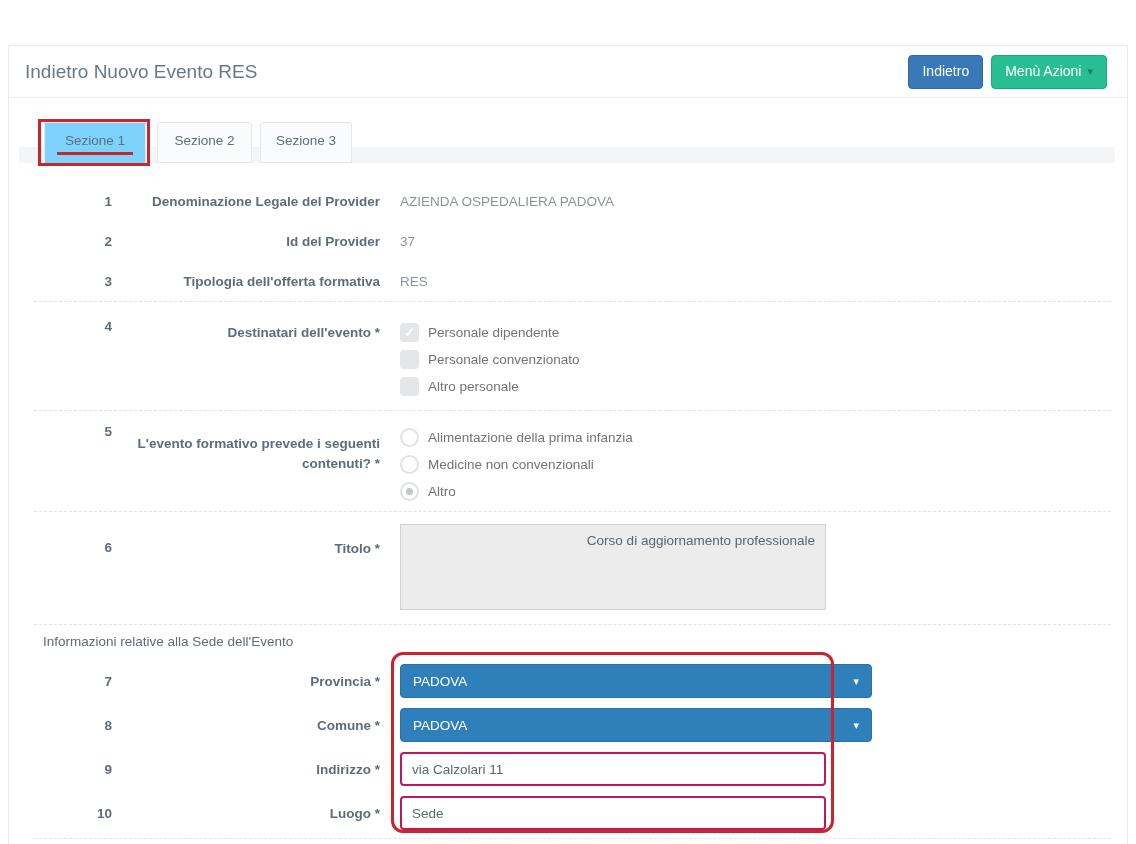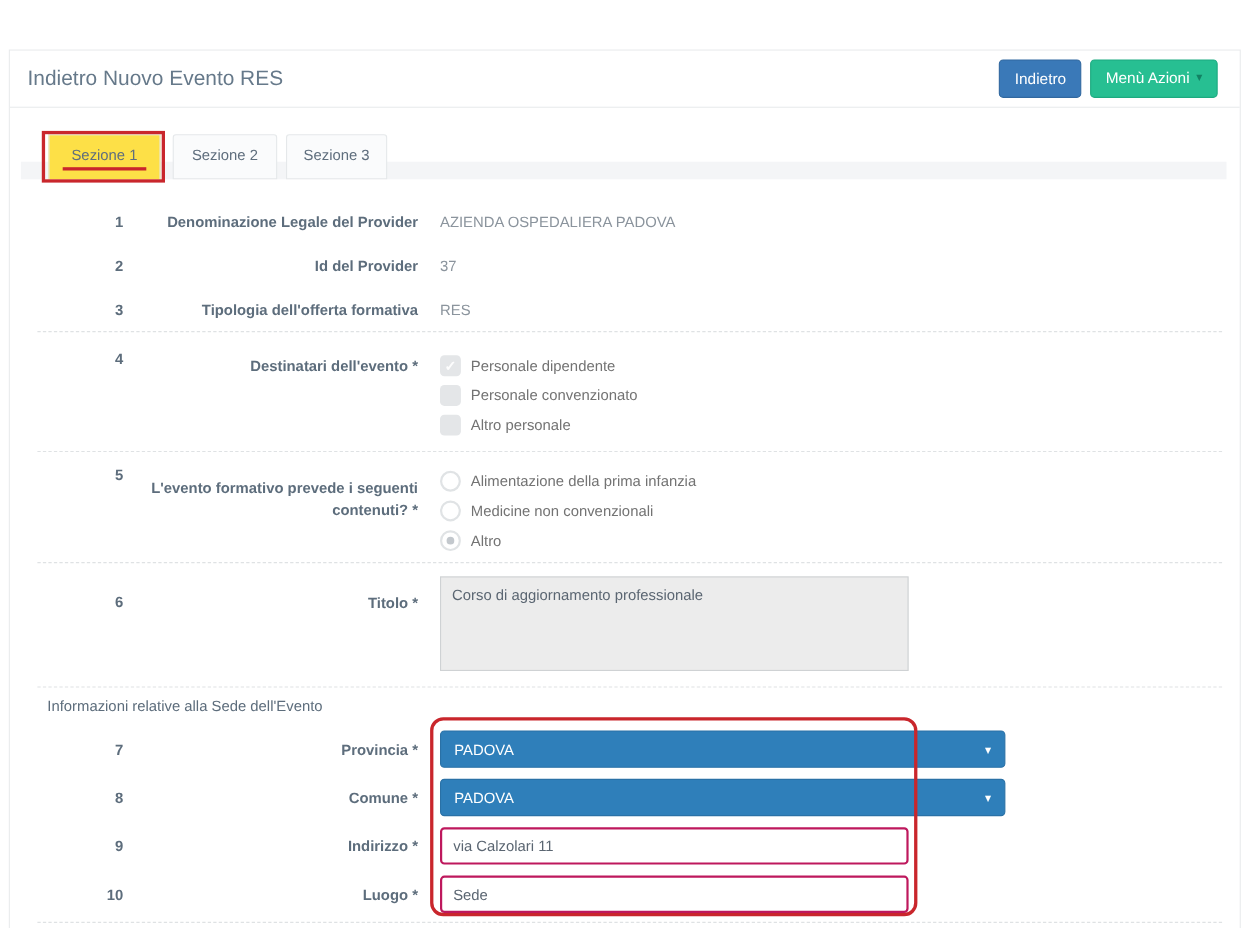--- a/index.html
+++ b/index.html
@@ -22,21 +22,21 @@
                      transform:translateY(-1px); }
 
   
   .tabs { position:relative; height:65px; margin:0 16px; }
   .tab-strip { position:absolute; bottom:0; left:-6px; right:-4px; height:16px;
                background:#f4f5f7; }
   .tab { position:absolute; bottom:0; height:41px; display:flex; align-items:flex-start;
          justify-content:center; font-size:13.5px; color:#5f6e7d; cursor:pointer;
          padding-top:10px; z-index:2; }
   .tab-inactive { background:#fafbfc; border:1px solid #e5e8ea; border-radius:3px 3px 0 0; }
-  .tab-active { background:#fde047; border:1px solid #e5e8ea; border-bottom:none; }
+  .tab-active { background:#7dd3fc; border:1px solid #e5e8ea; border-bottom:none; }
   .tab1 { left:19px;  width:102px; }
   .tab2 { left:132px; width:95px; }
   .tab3 { left:235px; width:92px; }
   .tab-active .tab-label { padding:0 8px 4px 8px; border-bottom:3px solid #c9262c; }
   .tab-red-box { position:absolute; left:13px; top:21px; width:112px; height:47px;
                  border:3px solid #c9262c; z-index:3; pointer-events:none; }
 
   
   .rows { margin:0 16px; padding-top:18px; }
   .row { display:flex; align-items:center; }
@@ -63,29 +63,29 @@
   .rb-selected::after { content:""; position:absolute; left:4px; top:4px; width:7px; height:7px;
         border-radius:50%; background:#c3c8cd; }
   .opt-label { font-size:13.5px; color:#737373; }
 
   
   .row6 { height:112px; padding-top:0; }
   .row6 .lbl { padding-top:28px; }
   .row6 .num { padding-top:28px; }
   .titolo-ta { margin-top:12px; width:426px; height:86px; background:#ececec;
                border:1px solid #cfd2d4; resize:none; padding:8px 10px; font-size:13.5px;
-               color:#5b6672; font-family:"Liberation Sans", sans-serif; }
+               color:#5b6672; font-family:"Liberation Sans", sans-serif;text-align:right; }
 
   
   .section-hdr { height:30px; padding-top:9px; margin-left:18px; font-weight:normal;
                  font-size:13.5px; color:#5d6d7c; }
 
   
   .row-ctl { height:44px; padding-top:8px; }
-  .sel { width:514px; height:34px; background:#2f7fba; border:1px solid #2a71a6;
+  .sel { width:472px; height:34px; background:#2f7fba; border:1px solid #2a71a6;
          border-radius:4px; color:#fff; display:flex; align-items:center;
          padding:0 12px; position:relative; cursor:pointer; }
   .sel .sel-caret { position:absolute; right:12px; font-size:11px; color:#fff; }
   .txt { width:426px; height:34px; border:2px solid #be185d; border-radius:4px;
          padding:0 10px; font-size:13.5px; color:#5b6672;
          font-family:"Liberation Sans", sans-serif; background:#fff; }
 
   .fields-red-box { position:absolute; left:382px; top:606px; width:443px; height:181px;
                     border:3px solid #c9262c; border-radius:12px; z-index:5;
                     pointer-events:none; }

